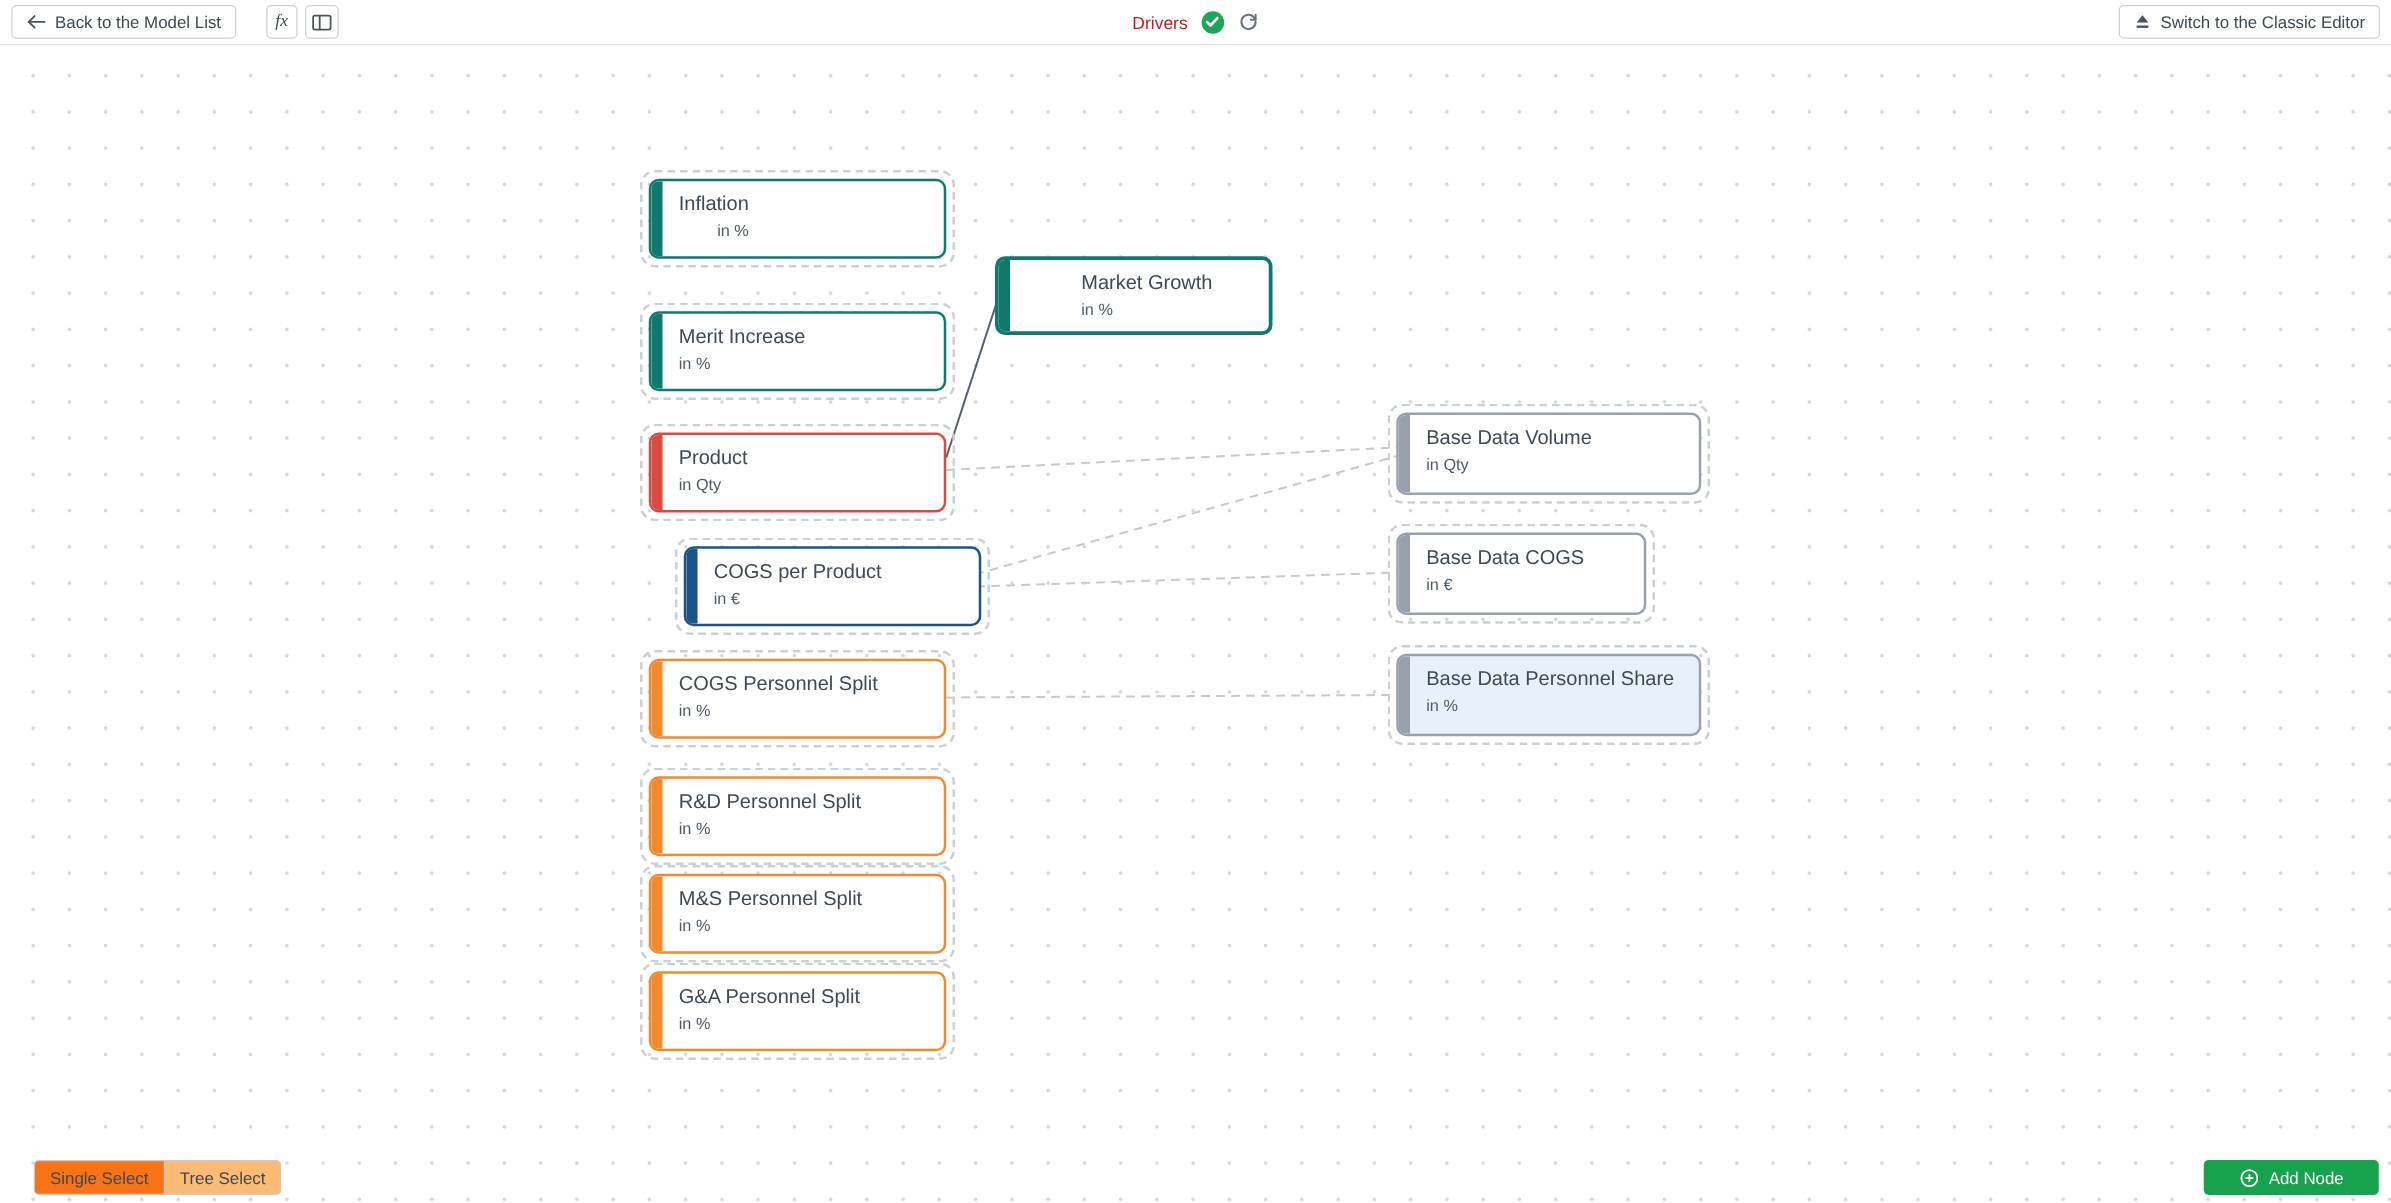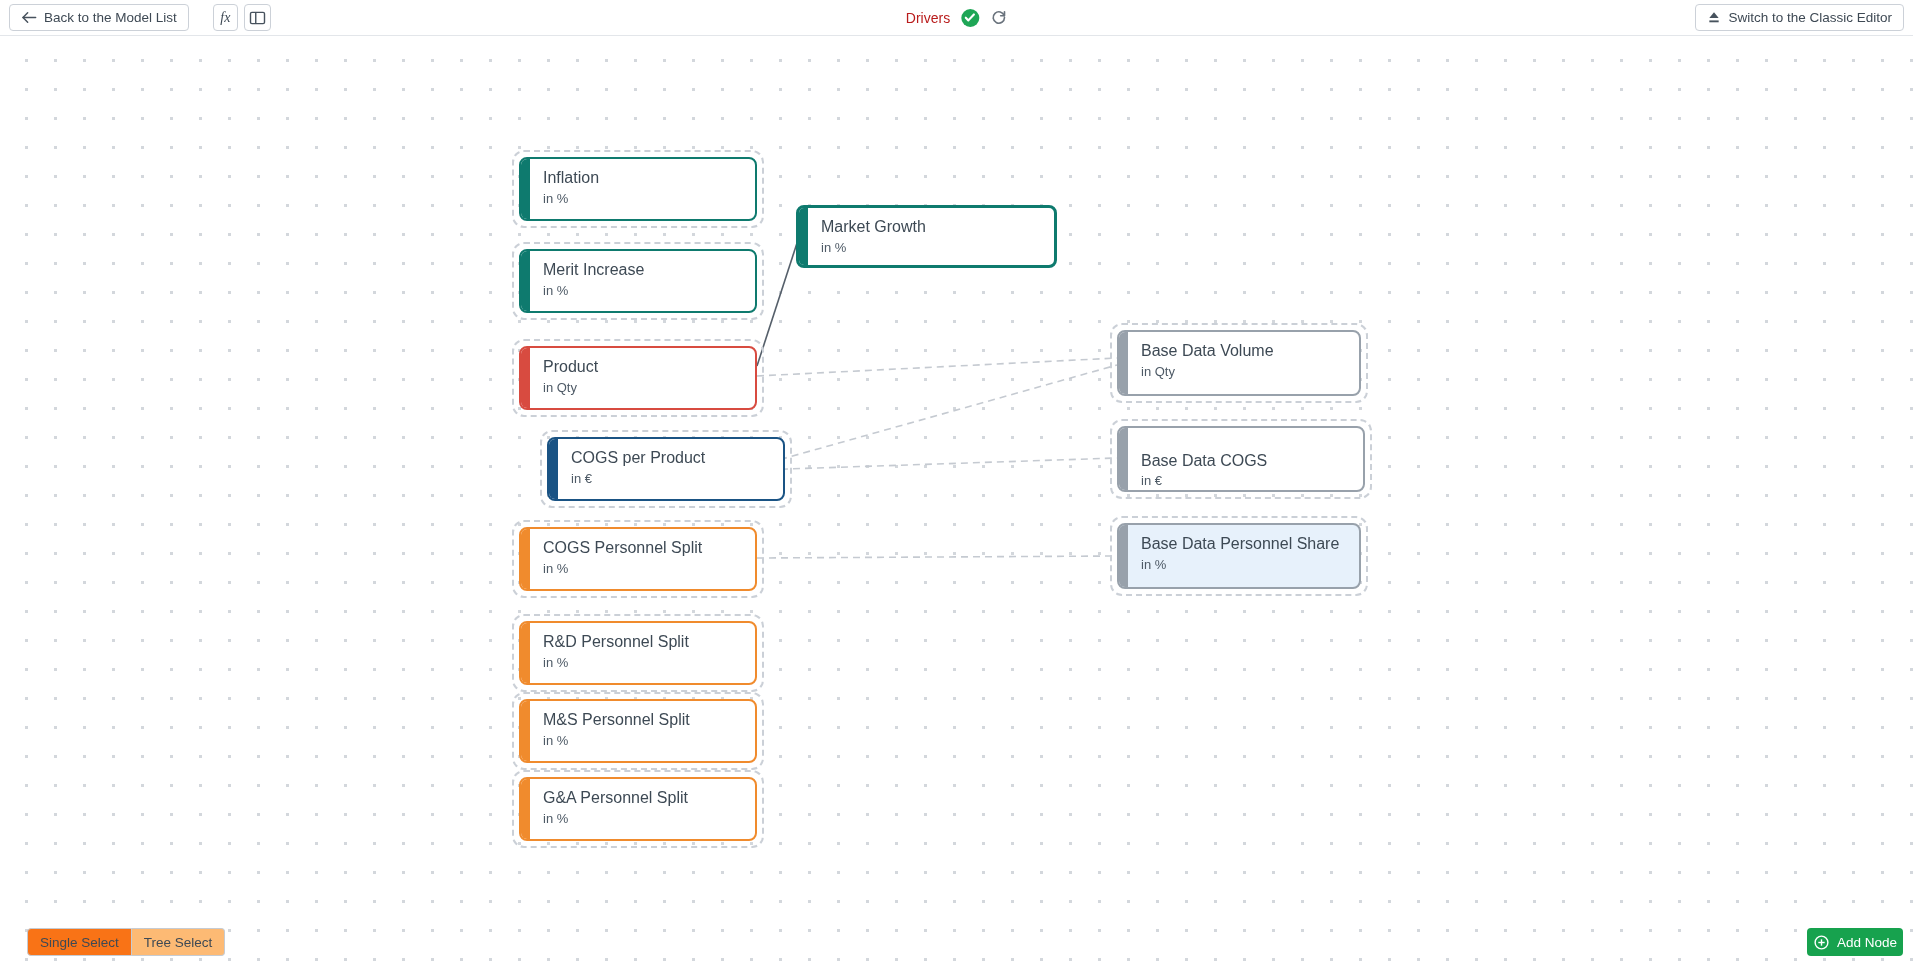--- a/index.html
+++ b/index.html
@@ -71,21 +71,21 @@
   .seg-btn {
     height:28px; padding:0 12px; font-size:13.5px; color:#3e4954;
     background:#fdba74; border:1px solid #c6cbd2; cursor:pointer;
     display:flex; align-items:center;
   }
   .seg-btn:first-child { border-radius:4px 0 0 4px; }
   .seg-btn:last-child  { border-radius:0 4px 4px 0; border-left:none; }
   .seg-btn.active { background:#f97316; }
   .add-node-btn {
     position:absolute; right:10px; bottom:6px; z-index:10;
-    height:28px; padding:0 6px; border:none; border-radius:4px;
+    height:28px; padding:0 28px; border:none; border-radius:4px;
     color:#ffffff; font-size:13.5px; cursor:pointer;
     display:flex; align-items:center; gap:7px;
   }
 </style>
 </head>
 <body>
 
 <div class="topbar">
   <button class="btn">
     <span style="display:flex;">
@@ -138,21 +138,21 @@
 
 <div class="canvas">
   <svg class="connections" width="1913" height="926" viewBox="0 36 1913 926" id="connections-svg">
       <line x1="798" y1="240" x2="757" y2="366" class="conn-solid"></line>
       <line x1="757" y1="376" x2="1117" y2="358" class="conn-dashed"></line>
       <line x1="757" y1="466" x2="1117" y2="365" class="conn-dashed"></line>
       <line x1="757" y1="470" x2="1117" y2="458" class="conn-dashed"></line>
       <line x1="757" y1="558" x2="1117" y2="556" class="conn-dashed"></line>
     </svg>
   <div id="nodes-layer">
-      <div class="node-wrap outlined" style="left: 512px; top: 114px;">
+      <div class="node-wrap outlined" style="left: 512px; top: 100px; text-align: right;">
         <div class="node" style="width: 238px; height: 64px; border-color: rgb(14, 122, 110);">
           <div class="bar" style="background: rgb(14, 122, 110);"></div>
           <div class="node-texts">
             <div class="node-title">Inflation</div>
             <div class="node-sub">in %</div>
           </div>
         </div>
       </div>
       <div class="node-wrap outlined" style="left: 512px; top: 206px;">
         <div class="node" style="width: 238px; height: 64px; border-color: rgb(14, 122, 110);">
@@ -211,39 +211,39 @@
       <div class="node-wrap outlined" style="left: 512px; top: 734px;">
         <div class="node" style="width: 238px; height: 64px; border-color: rgb(240, 139, 45);">
           <div class="bar" style="background: rgb(240, 139, 45);"></div>
           <div class="node-texts">
             <div class="node-title">G&amp;A Personnel Split</div>
             <div class="node-sub">in %</div>
           </div>
         </div>
       </div>
       <div class="node-wrap selected" style="left: 789px; top: 162px;">
-        <div class="node" style="width: 261px; height: 63px; border-color: rgb(14, 122, 110);">
+        <div class="node" style="width: 222px; height: 63px; border-color: rgb(14, 122, 110); padding-left: 44px;">
           <div class="bar" style="background: rgb(14, 122, 110);"></div>
           <div class="node-texts">
             <div class="node-title">Market Growth</div>
             <div class="node-sub">in %</div>
           </div>
         </div>
       </div>
       <div class="node-wrap outlined" style="left: 1110px; top: 287px;">
         <div class="node" style="width: 244px; height: 66px; border-color: rgb(152, 161, 171);">
           <div class="bar" style="background: rgb(152, 161, 171);"></div>
           <div class="node-texts">
             <div class="node-title">Base Data Volume</div>
             <div class="node-sub">in Qty</div>
           </div>
         </div>
       </div>
       <div class="node-wrap outlined" style="left: 1110px; top: 383px;">
-        <div class="node" style="width: 248px; height: 66px; border-color: rgb(152, 161, 171); align-items: flex-end;">
+        <div class="node" style="width: 200px; height: 66px; border-color: rgb(152, 161, 171);">
           <div class="bar" style="background: rgb(152, 161, 171);"></div>
           <div class="node-texts">
             <div class="node-title">Base Data COGS</div>
             <div class="node-sub">in €</div>
           </div>
         </div>
       </div>
       <div class="node-wrap outlined" style="left: 1110px; top: 480px;">
         <div class="node" style="width: 244px; height: 66px; border-color: rgb(152, 161, 171); background: rgb(231, 241, 251);">
           <div class="bar" style="background: rgb(152, 161, 171);"></div>

